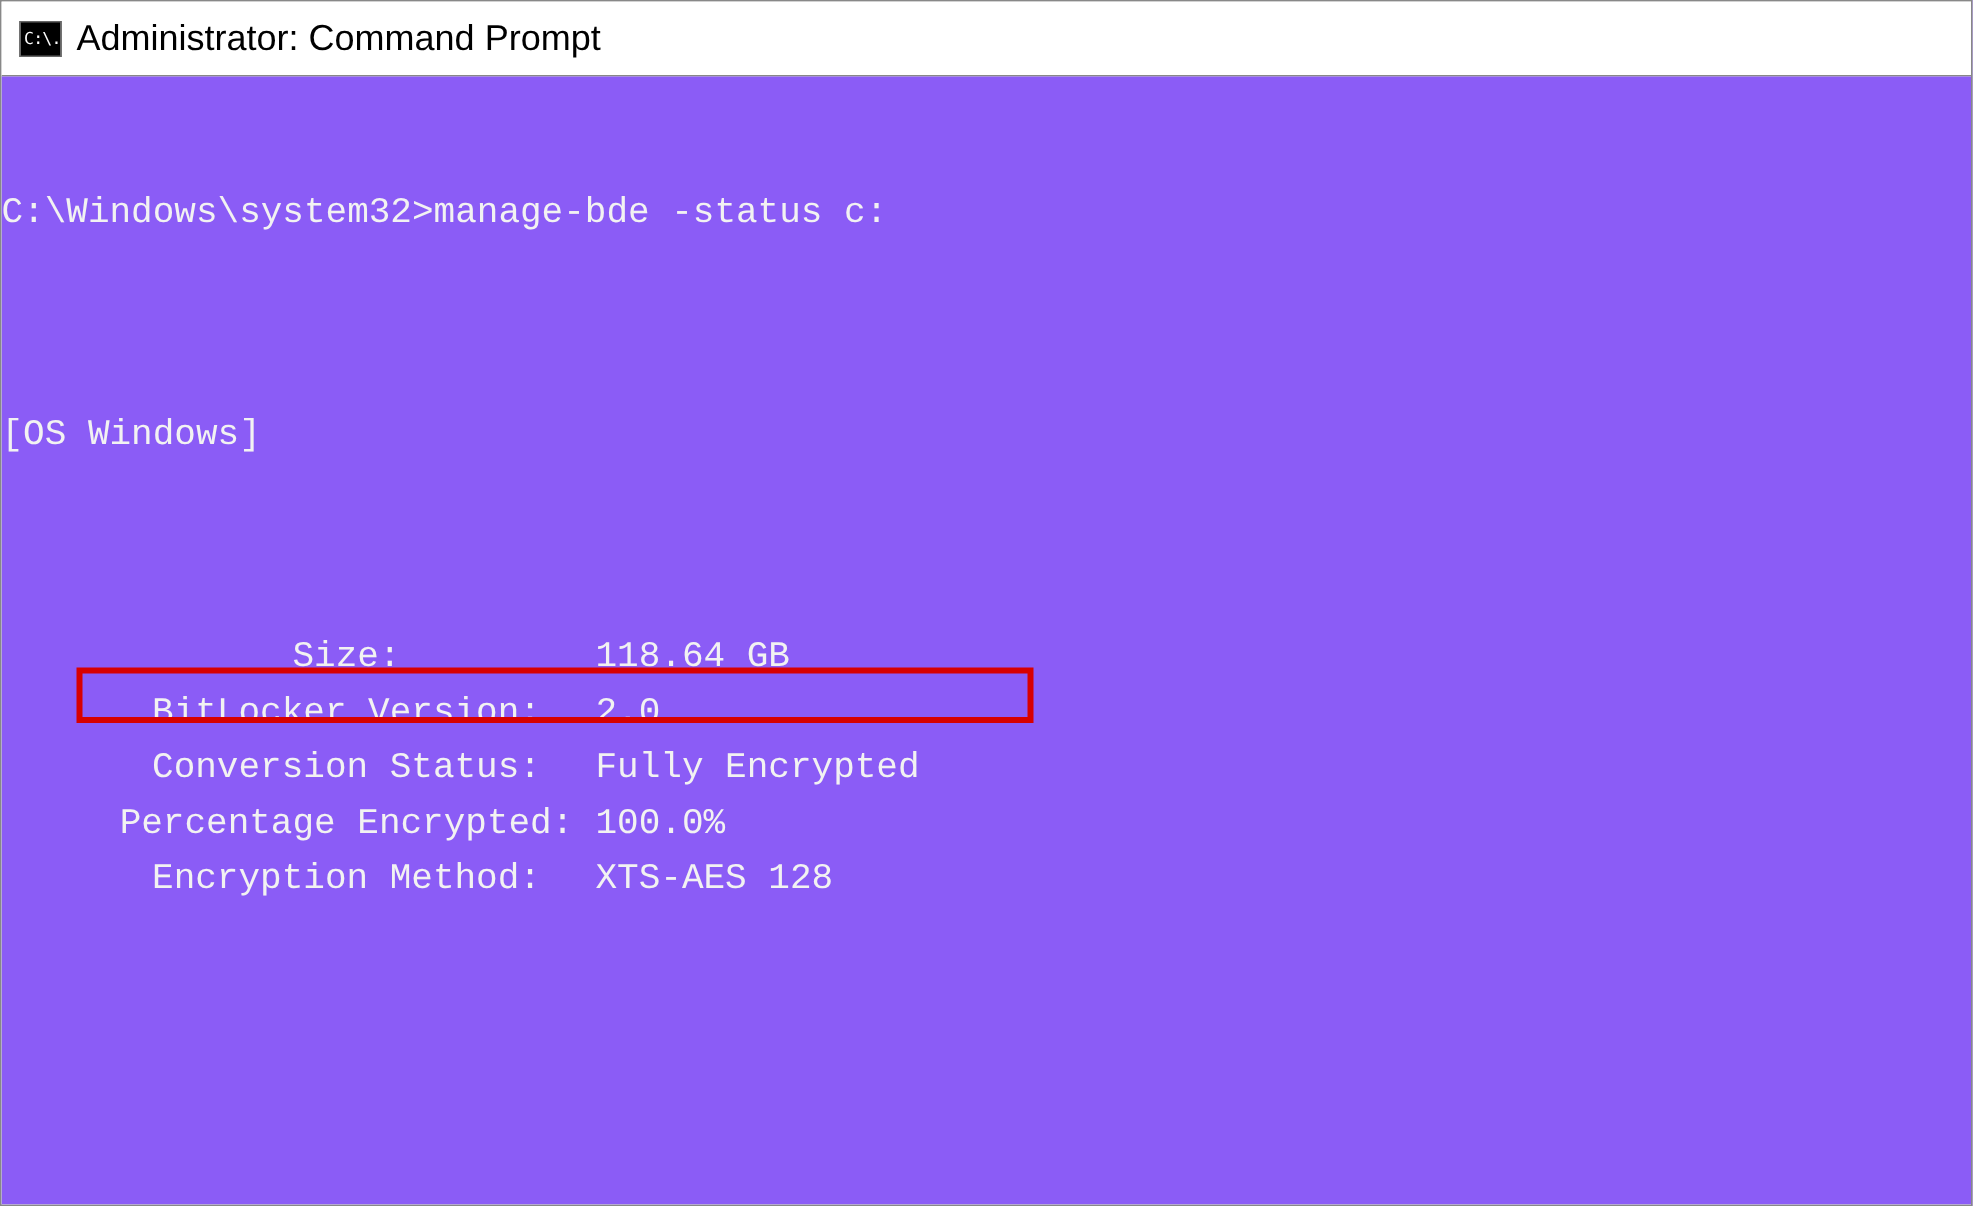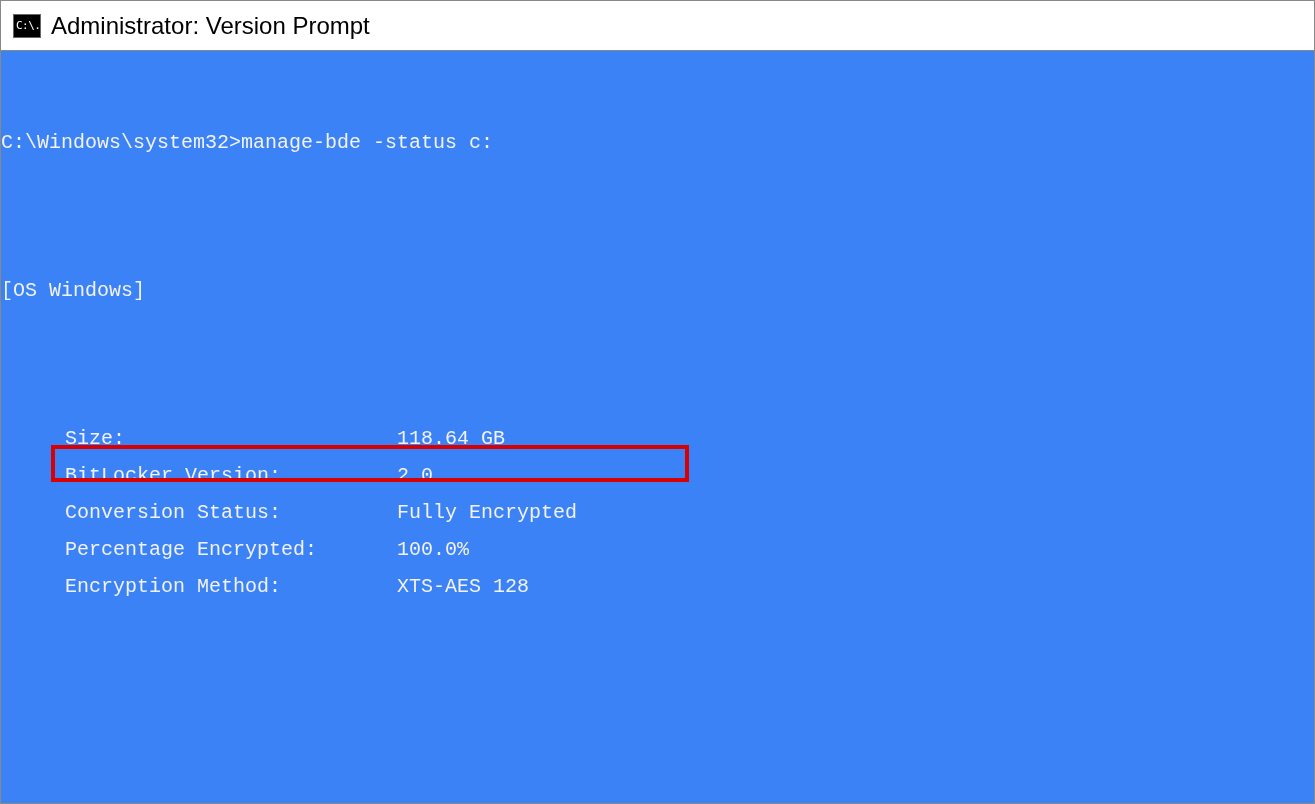--- a/index.html
+++ b/index.html
@@ -33,47 +33,47 @@
       margin-right: 10px;
       letter-spacing: -0.5px;
       position: relative;
     }
     .title-text {
       font-size: 24px;
       color: #000;
       font-weight: 400;
     }
     .terminal {
-      background: #3b82f6;
+      background: #8b5cf6;
       height: calc(100% - 50px);
       padding: 36px 0 0 0;
       font-family: Consolas, "Courier New", monospace;
-      font-size: 20px;
+      font-size: 24px;
       line-height: 37px;
       color: #f2f2f2;
       white-space: pre;
       overflow: hidden;
       position: relative;
     }
     .line { padding: 0; margin: 0; }
     .indent1 { padding-left: 64px; }
-    .prop-row { display: flex; }
+    .prop-row { display: flex; text-align: center; }
     .prop-label { width: 332px; flex-shrink: 0; }
     .highlight-box {
       position: absolute;
       border: 4px solid #d80000;
       pointer-events: none;
     }
   </style>
 </head>
 <body>
 
 <div class="title-bar">
   <div class="cmd-icon">C:\.</div>
-  <div class="title-text">Administrator: Version Prompt</div>
+  <div class="title-text">Administrator: Command Prompt</div>
 </div>
 
 <div class="terminal">
 <div class="line"><span>C:\Windows\system32&gt;</span><span>manage-bde -status c:</span></div>
 <div class="line"> </div>
 <div class="line">[OS Windows]</div>
 <div class="line"> </div>
 <div id="props"><div class="line indent1 prop-row"><span class="prop-label">Size:</span><span>118.64 GB</span></div><div class="line indent1 prop-row"><span class="prop-label">BitLocker Version:</span><span>2.0</span></div><div class="line indent1 prop-row"><span class="prop-label">Conversion Status:</span><span>Fully Encrypted</span></div><div class="line indent1 prop-row"><span class="prop-label">Percentage Encrypted:</span><span>100.0%</span></div><div class="line indent1 prop-row"><span class="prop-label">Encryption Method:</span><span>XTS-AES 128</span></div></div>
 
 <div id="hl" class="highlight-box" style="top: 394px; left: 50px; width: 638px; height: 37px;"></div>

